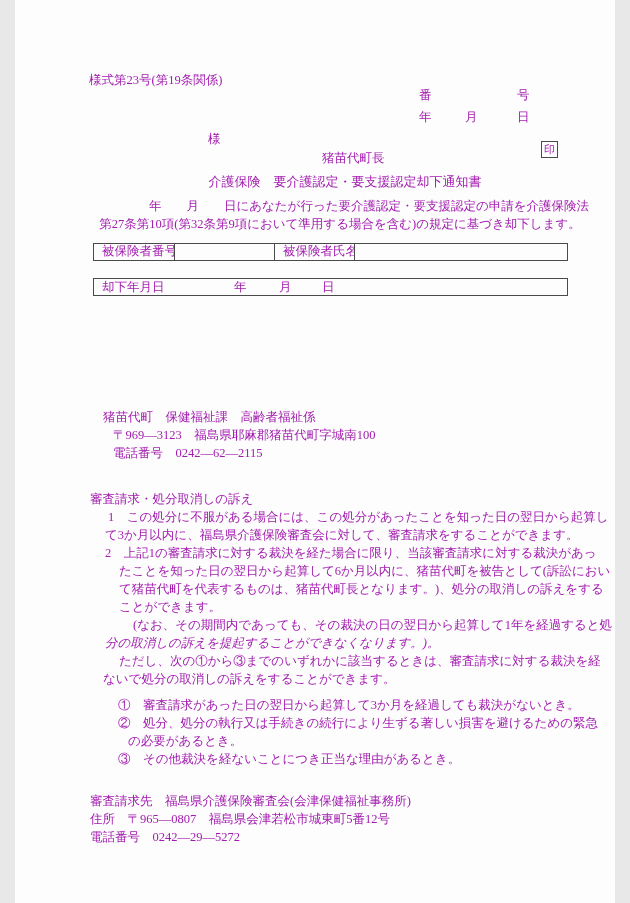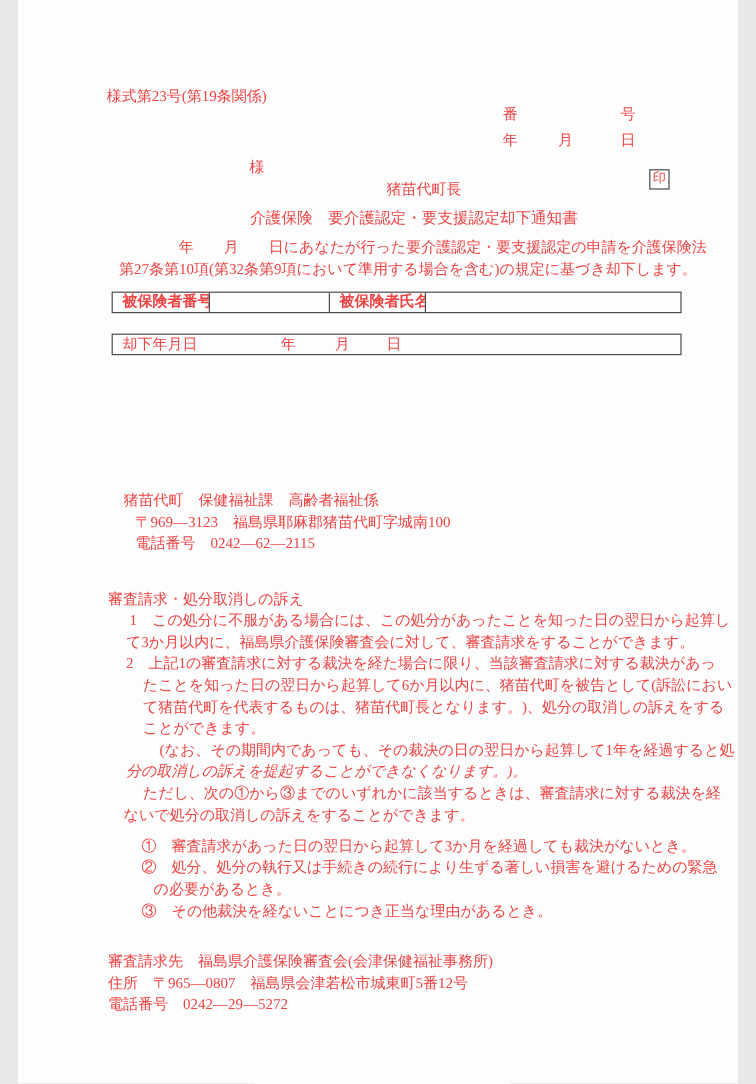--- a/index.html
+++ b/index.html
@@ -1,21 +1,21 @@
 <!DOCTYPE html>
 <html lang="ja"><head>
 <meta charset="utf-8">
 <style>
   html,body{margin:0;padding:0;background:#e8e8e8;}
   .page{
     position:relative;
     width:600px;height:903px;
     margin:0 auto;
     background:#fdfdfd;
-    color:#ef4444;
+    color:#a21caf;
     font-family:"Liberation Serif","DejaVu Serif",serif;
     font-size:12.5px;
     overflow:hidden;
   }
   .abs{position:absolute;white-space:nowrap;line-height:1.25;}
 
   
   .form-number{left:74px;top:73px;}
   .ban{left:404px;top:88px;}
   .go{left:502px;top:88px;}
@@ -37,21 +37,21 @@
   .body-par .l1{padding-left:58px;white-space:nowrap;}
   .body-par .l2{white-space:nowrap;}
 
   
   .insured{
     left:78px;top:243px;width:475px;height:18px;
     display:flex;border:1px solid #4a4a4a;box-sizing:border-box;
   }
   .insured .cell{
     box-sizing:border-box;border-left:1px solid #4a4a4a;
-    line-height:15px;padding:0 16px 0 8px;white-space:nowrap;overflow:hidden;font-weight:bold;
+    line-height:15px;padding:0 16px 0 8px;white-space:nowrap;overflow:hidden;
   }
   .insured .cell:first-child{border-left:none;}
   .insured .c1{width:80px;}
   .insured .c2{width:100px;}
   .insured .c3{width:80px;}
   .insured .c4{flex:1;}
 
   
   .reject{
     left:78px;top:278px;width:475px;height:18px;

